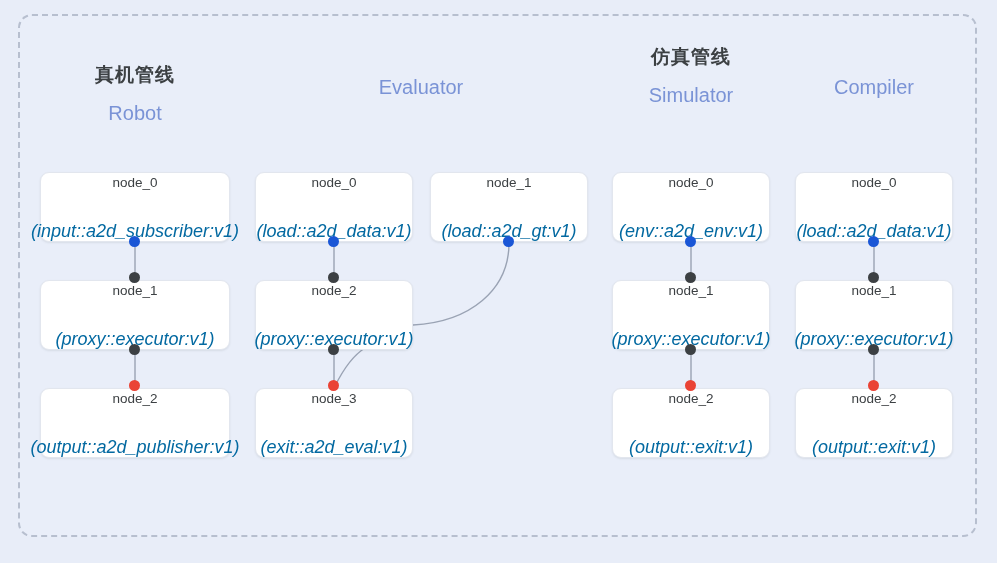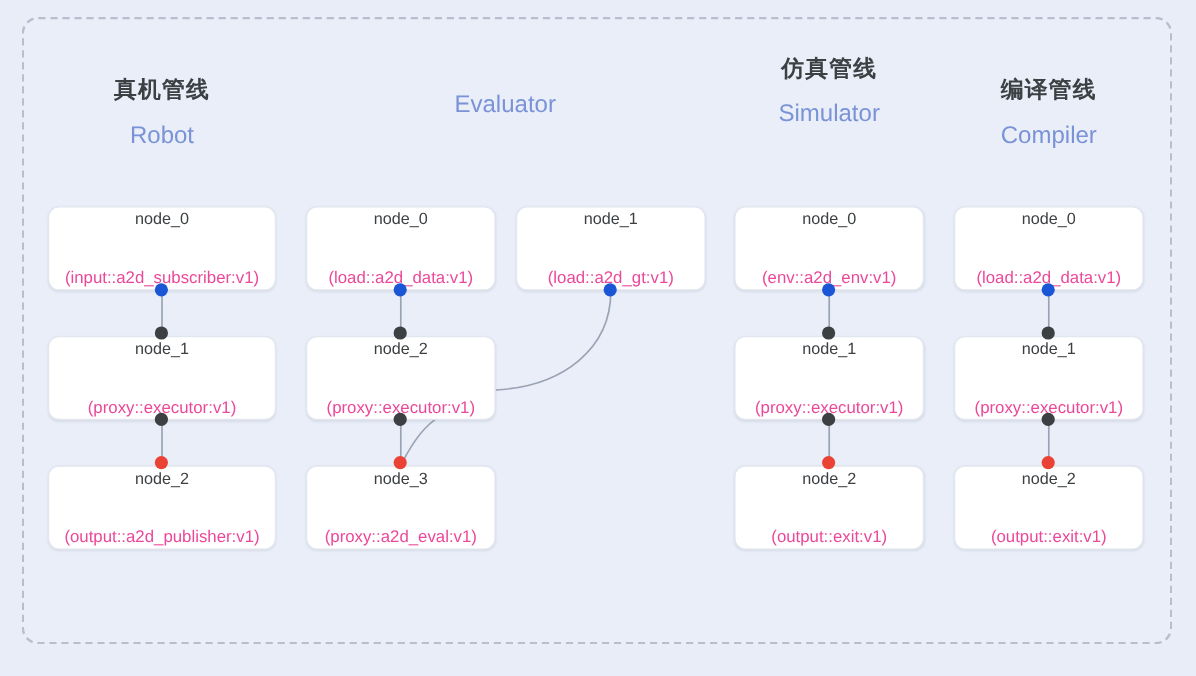--- a/index.html
+++ b/index.html
@@ -54,23 +54,24 @@
     flex-direction:column;
     align-items:center;
     justify-content:space-between;
   }
   .node-id{
     font-size:13.5px;
     color:#3c4043;
     line-height:20px;
   }
   .node-type{
-    font-size:14px;
-    color:#ec4899;
+    font-size:18px;
+    color:#0369a1;
     line-height:20px;
+    font-style:italic;
   }
   .port{
     position:absolute;
     width:11px;height:11px;
     border-radius:50%;
   }
   .port-in{background:#1a56d6;}
   .port-mid{background:#3c4043;}
   .port-out{background:#ea4335;}
   svg.edges{
@@ -153,21 +154,21 @@
 
     <div class="node" style="left:255px;top:280px;width:158px;height:70px;">
       <div class="node-id">node_2</div>
       <div class="node-type">(proxy::executor:v1)</div>
     </div>
     <div class="port port-mid" style="left:328px;top:272px;"></div>
     <div class="port port-mid" style="left:328px;top:344px;"></div>
 
     <div class="node" style="left:255px;top:388px;width:158px;height:70px;">
       <div class="node-id">node_3</div>
-      <div class="node-type">(proxy::a2d_eval:v1)</div>
+      <div class="node-type">(exit::a2d_eval:v1)</div>
     </div>
     <div class="port port-out" style="left:328px;top:380px;"></div>
 
     <div class="col-head" style="left:612px;top:44px;width:158px;">
       <div class="col-title">仿真管线</div>
       <div class="col-sub">Simulator</div>
     </div>
 
     <div class="node" style="left:612px;top:172px;width:158px;height:70px;">
       <div class="node-id">node_0</div>
@@ -182,21 +183,20 @@
     <div class="port port-mid" style="left:685px;top:272px;"></div>
     <div class="port port-mid" style="left:685px;top:344px;"></div>
 
     <div class="node" style="left:612px;top:388px;width:158px;height:70px;">
       <div class="node-id">node_2</div>
       <div class="node-type">(output::exit:v1)</div>
     </div>
     <div class="port port-out" style="left:685px;top:380px;"></div>
 
     <div class="col-head" style="left:795px;top:62px;width:158px;">
-      <div class="col-title">编译管线</div>
       <div class="col-sub">Compiler</div>
     </div>
 
     <div class="node" style="left:795px;top:172px;width:158px;height:70px;">
       <div class="node-id">node_0</div>
       <div class="node-type">(load::a2d_data:v1)</div>
     </div>
     <div class="port port-in" style="left:868px;top:236px;"></div>
 
     <div class="node" style="left:795px;top:280px;width:158px;height:70px;">

